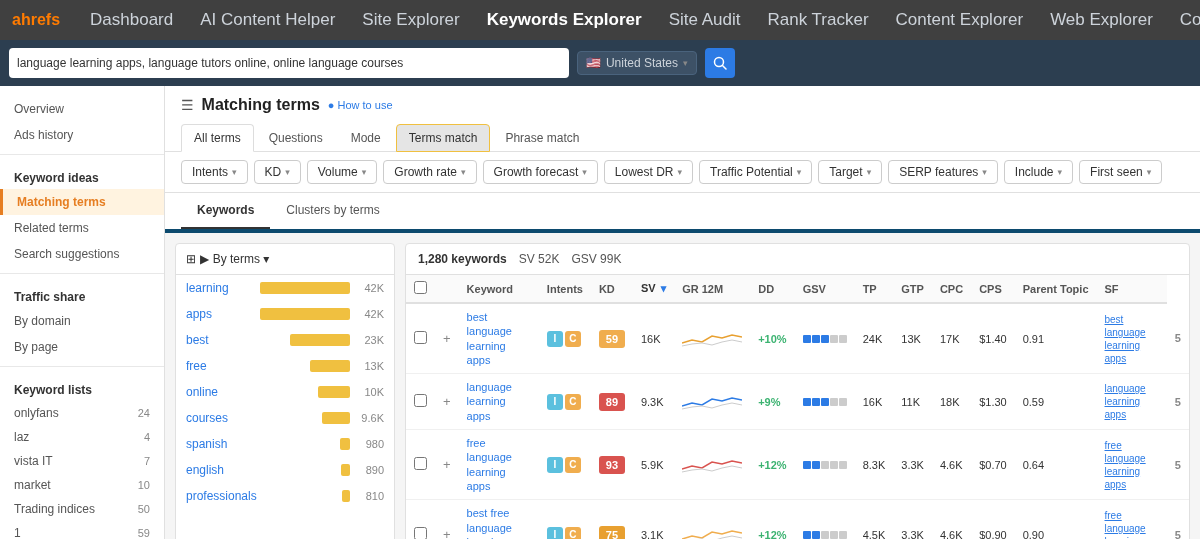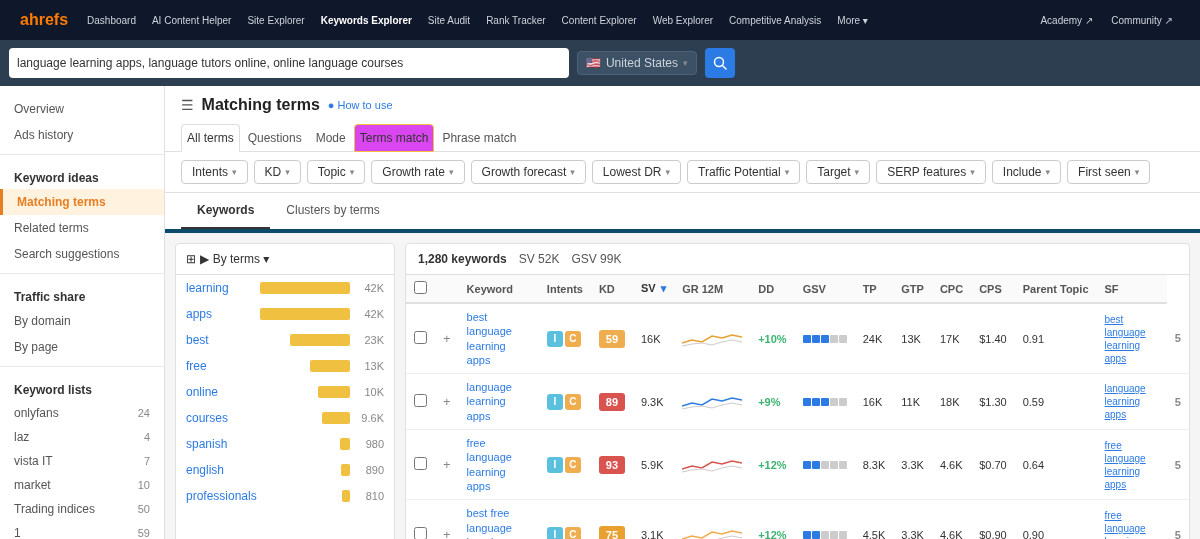--- a/index.html
+++ b/index.html
@@ -1,21 +1,21 @@
 <!DOCTYPE html>
 <html><head>
   <meta charset="utf-8">
   <style>
     * { box-sizing: border-box; margin: 0; padding: 0; }
     body { font-family: -apple-system, BlinkMacSystemFont, 'Segoe UI', sans-serif; font-size: 12px; background: #f5f5f5; color: #333; }
 
     
-    .top-nav { background: #0f172a; display: flex; align-items: center; padding: 0 20px; height: 40px; gap: 2px; }
+    .top-nav { background: #404040; display: flex; align-items: center; padding: 0 12px; height: 40px; gap: 13px; }
     .nav-logo { color: #ff7b00; font-weight: 900; font-size: 16px; margin-right: 10px; }
-    .nav-item { color: #cdd3da; font-size: 10px; padding: 4px 7px; cursor: pointer; white-space: nowrap; }
+    .nav-item { color: #cdd3da; font-size: 17px; padding: 4px 7px; cursor: pointer; white-space: nowrap; }
     .nav-item.active { color: #fff; font-weight: 600; }
     .nav-spacer { flex: 1; }
     .nav-right { display: flex; gap: 4px; }
 
     
     .search-bar { background: #2c3e50; padding: 8px 9px; display: flex; align-items: center; gap: 8px; }
     .search-input-wrap { display: flex; align-items: center; background: #fff; border-radius: 4px; flex: 1; max-width: 560px; height: 30px; padding: 0 8px; gap: 6px; }
     .search-input { border: none; outline: none; font-size: 12px; width: 100%; color: #333; }
     .country-select { display: flex; align-items: center; gap: 5px; background: #3d5166; border: 1px solid #4a637d; border-radius: 4px; padding: 4px 8px; color: #cdd3da; font-size: 12px; cursor: pointer; }
     .search-btn { background: #2c7be5; border: none; border-radius: 4px; width: 30px; height: 30px; display: flex; align-items: center; justify-content: center; cursor: pointer; color: #fff; }
@@ -35,22 +35,22 @@
     
     .content { flex: 1; overflow-y: auto; background: #f5f5f5; }
     .content-header { background: #fff; padding: 10px 16px 0; border-bottom: 1px solid #e0e0e0; }
     .page-title-row { display: flex; align-items: center; gap: 8px; margin-bottom: 10px; }
     .hamburger { cursor: pointer; color: #555; font-size: 14px; }
     .page-title { font-size: 16px; font-weight: 700; color: #222; }
     .how-to-use { font-size: 11px; color: #2c7be5; cursor: pointer; display: flex; align-items: center; gap: 3px; }
 
     
     .tabs { display: flex; gap: 0; }
-    .tab { padding: 6px 5px; font-size: 12px; cursor: pointer; border-radius: 4px 4px 0 0; color: #555; border: 1px solid transparent; margin-right: 2px; margin-bottom: -1px; }
-    .tab.active-orange { background: #d946ef; border: 1px solid #f0c040; color: #333; font-weight: 500; }
+    .tab { padding: 6px 12px; font-size: 12px; cursor: pointer; border-radius: 4px 4px 0 0; color: #555; border: 1px solid transparent; margin-right: 2px; margin-bottom: -1px; }
+    .tab.active-orange { background: #e5e5e5; border: 1px solid #f0c040; color: #333; font-weight: 500; }
     .tab.active-default { background: #fff; border: 1px solid #ddd; border-bottom: 1px solid #fff; color: #333; }
 
     
     .filters-row { background: #fff; padding: 8px 16px; display: flex; flex-wrap: wrap; gap: 6px; border-bottom: 1px solid #e0e0e0; }
     .filter-btn { display: flex; align-items: center; gap: 4px; padding: 4px 10px; border: 1px solid #ccc; border-radius: 4px; background: #fff; font-size: 12px; color: #333; cursor: pointer; }
     .chevron { font-size: 9px; color: #888; }
 
     
     .view-tabs { background: #fff; padding: 0 16px; border-bottom: 4px solid #0c4a6e; display: flex; gap: 0; }
     .view-tab { padding: 10px 16px; font-size: 12px; cursor: pointer; color: #555; border-bottom: 2px solid transparent; }
@@ -207,21 +207,21 @@
     <div class="filters-row">
       <button class="filter-btn">
           <span>Intents</span> 
           <span class="chevron">▾</span>
         </button>
       <button class="filter-btn">
           <span>KD</span> 
           <span class="chevron">▾</span>
         </button>
       <button class="filter-btn">
-          <span>Topic</span> 
+          <span>Volume</span> 
           <span class="chevron">▾</span>
         </button>
       <button class="filter-btn">
           <span>Growth rate</span> 
           <span class="chevron">▾</span>
         </button>
       <button class="filter-btn">
           <span>Growth forecast</span> 
           <span class="chevron">▾</span>
         </button>

